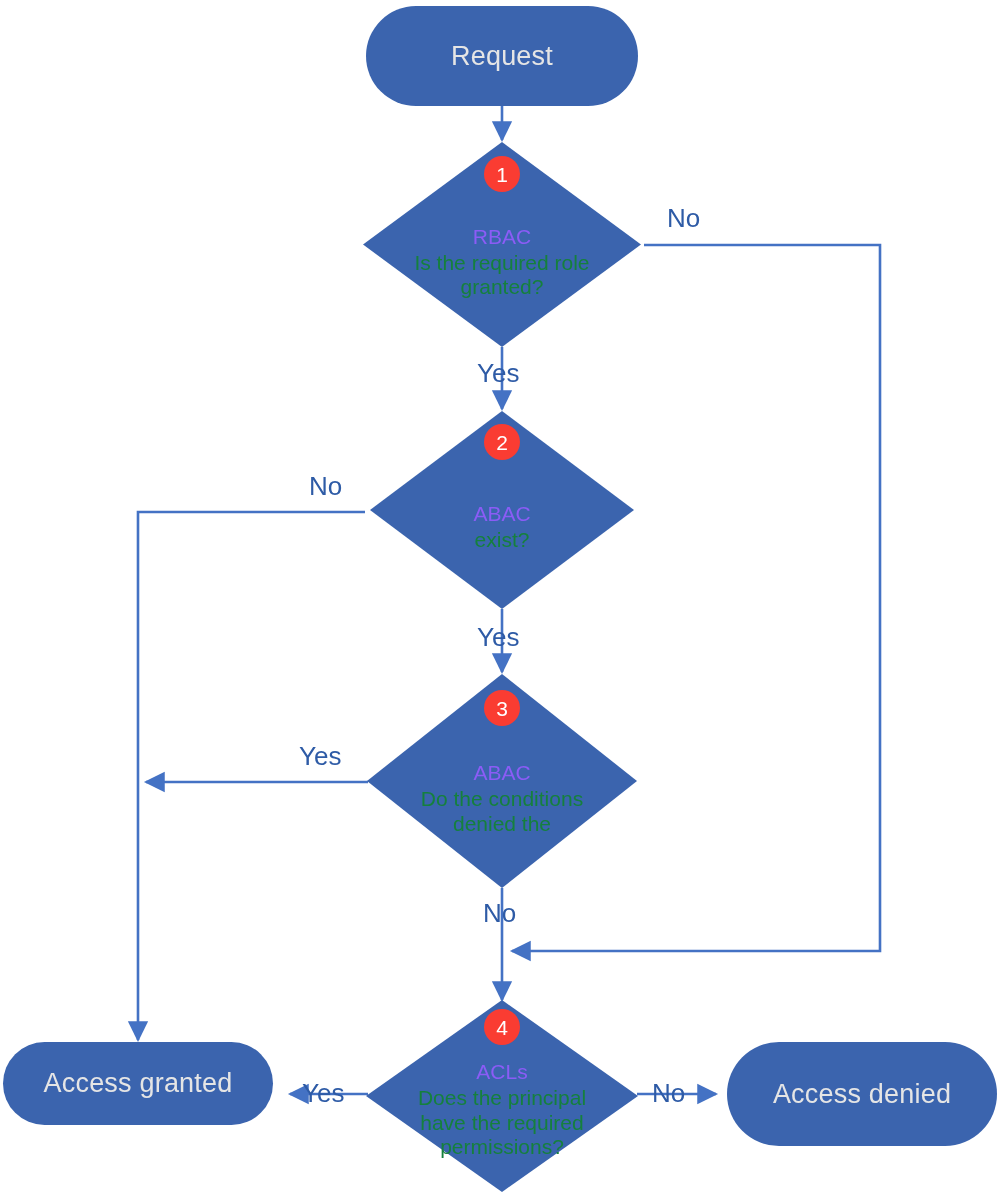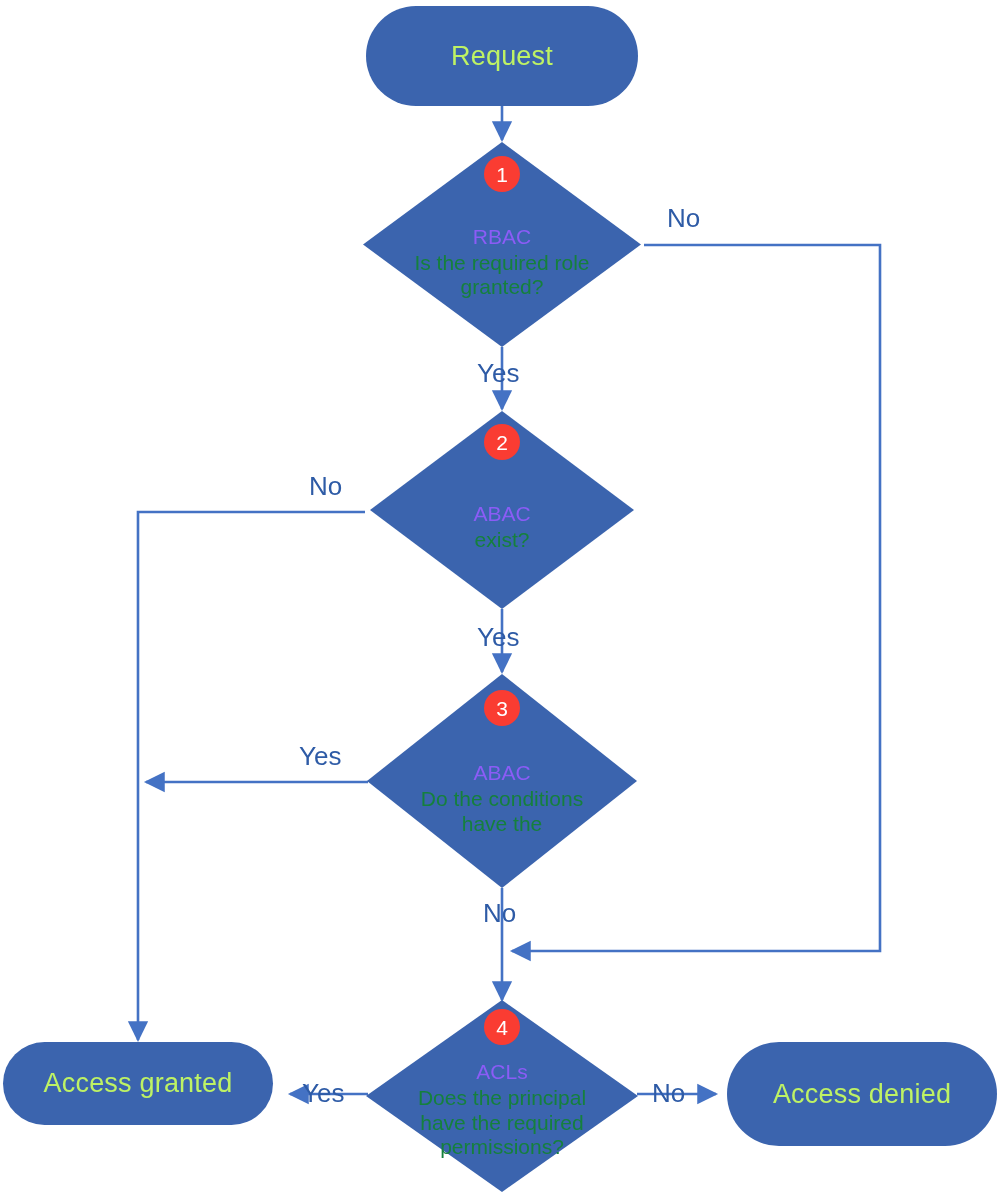--- a/index.html
+++ b/index.html
@@ -28,21 +28,21 @@
     position: absolute;
     box-sizing: border-box;
   }
   
   .terminator {
     background: #3B64AE;
     border-radius: 999px;
     display: flex;
     align-items: center;
     justify-content: center;
-    color: #bef264;
+    color: #e5e5e5;
     font-size: 27px;
     letter-spacing: 0.2px;
   }
   
   .decision {
     display: flex;
     align-items: center;
     justify-content: center;
   }
   .decision .diamond-shape {
@@ -158,21 +158,21 @@
   </div>
 
   <div class="node decision" style="left:367px; top:674px; width:270px; height:214px;">
     <div class="diamond-shape"></div>
     <div class="badge" style="left:50%; top:16px; transform:translateX(-50%);">
       <span>3</span>
     </div>
     <div class="dec-content" style="padding-top:36px;">
       <span class="dec-model">ABAC</span>
       <span class="dec-question">Do the conditions</span>
-      <span class="dec-question">have the</span>
+      <span class="dec-question">denied the</span>
     </div>
   </div>
 
   <div class="node decision" style="left:366px; top:1000px; width:272px; height:192px;">
     <div class="diamond-shape"></div>
     <div class="badge" style="left:50%; top:9px; transform:translateX(-50%);">
       <span>4</span>
     </div>
     <div class="dec-content" style="padding-top:28px;">
       <span class="dec-model">ACLs</span>

